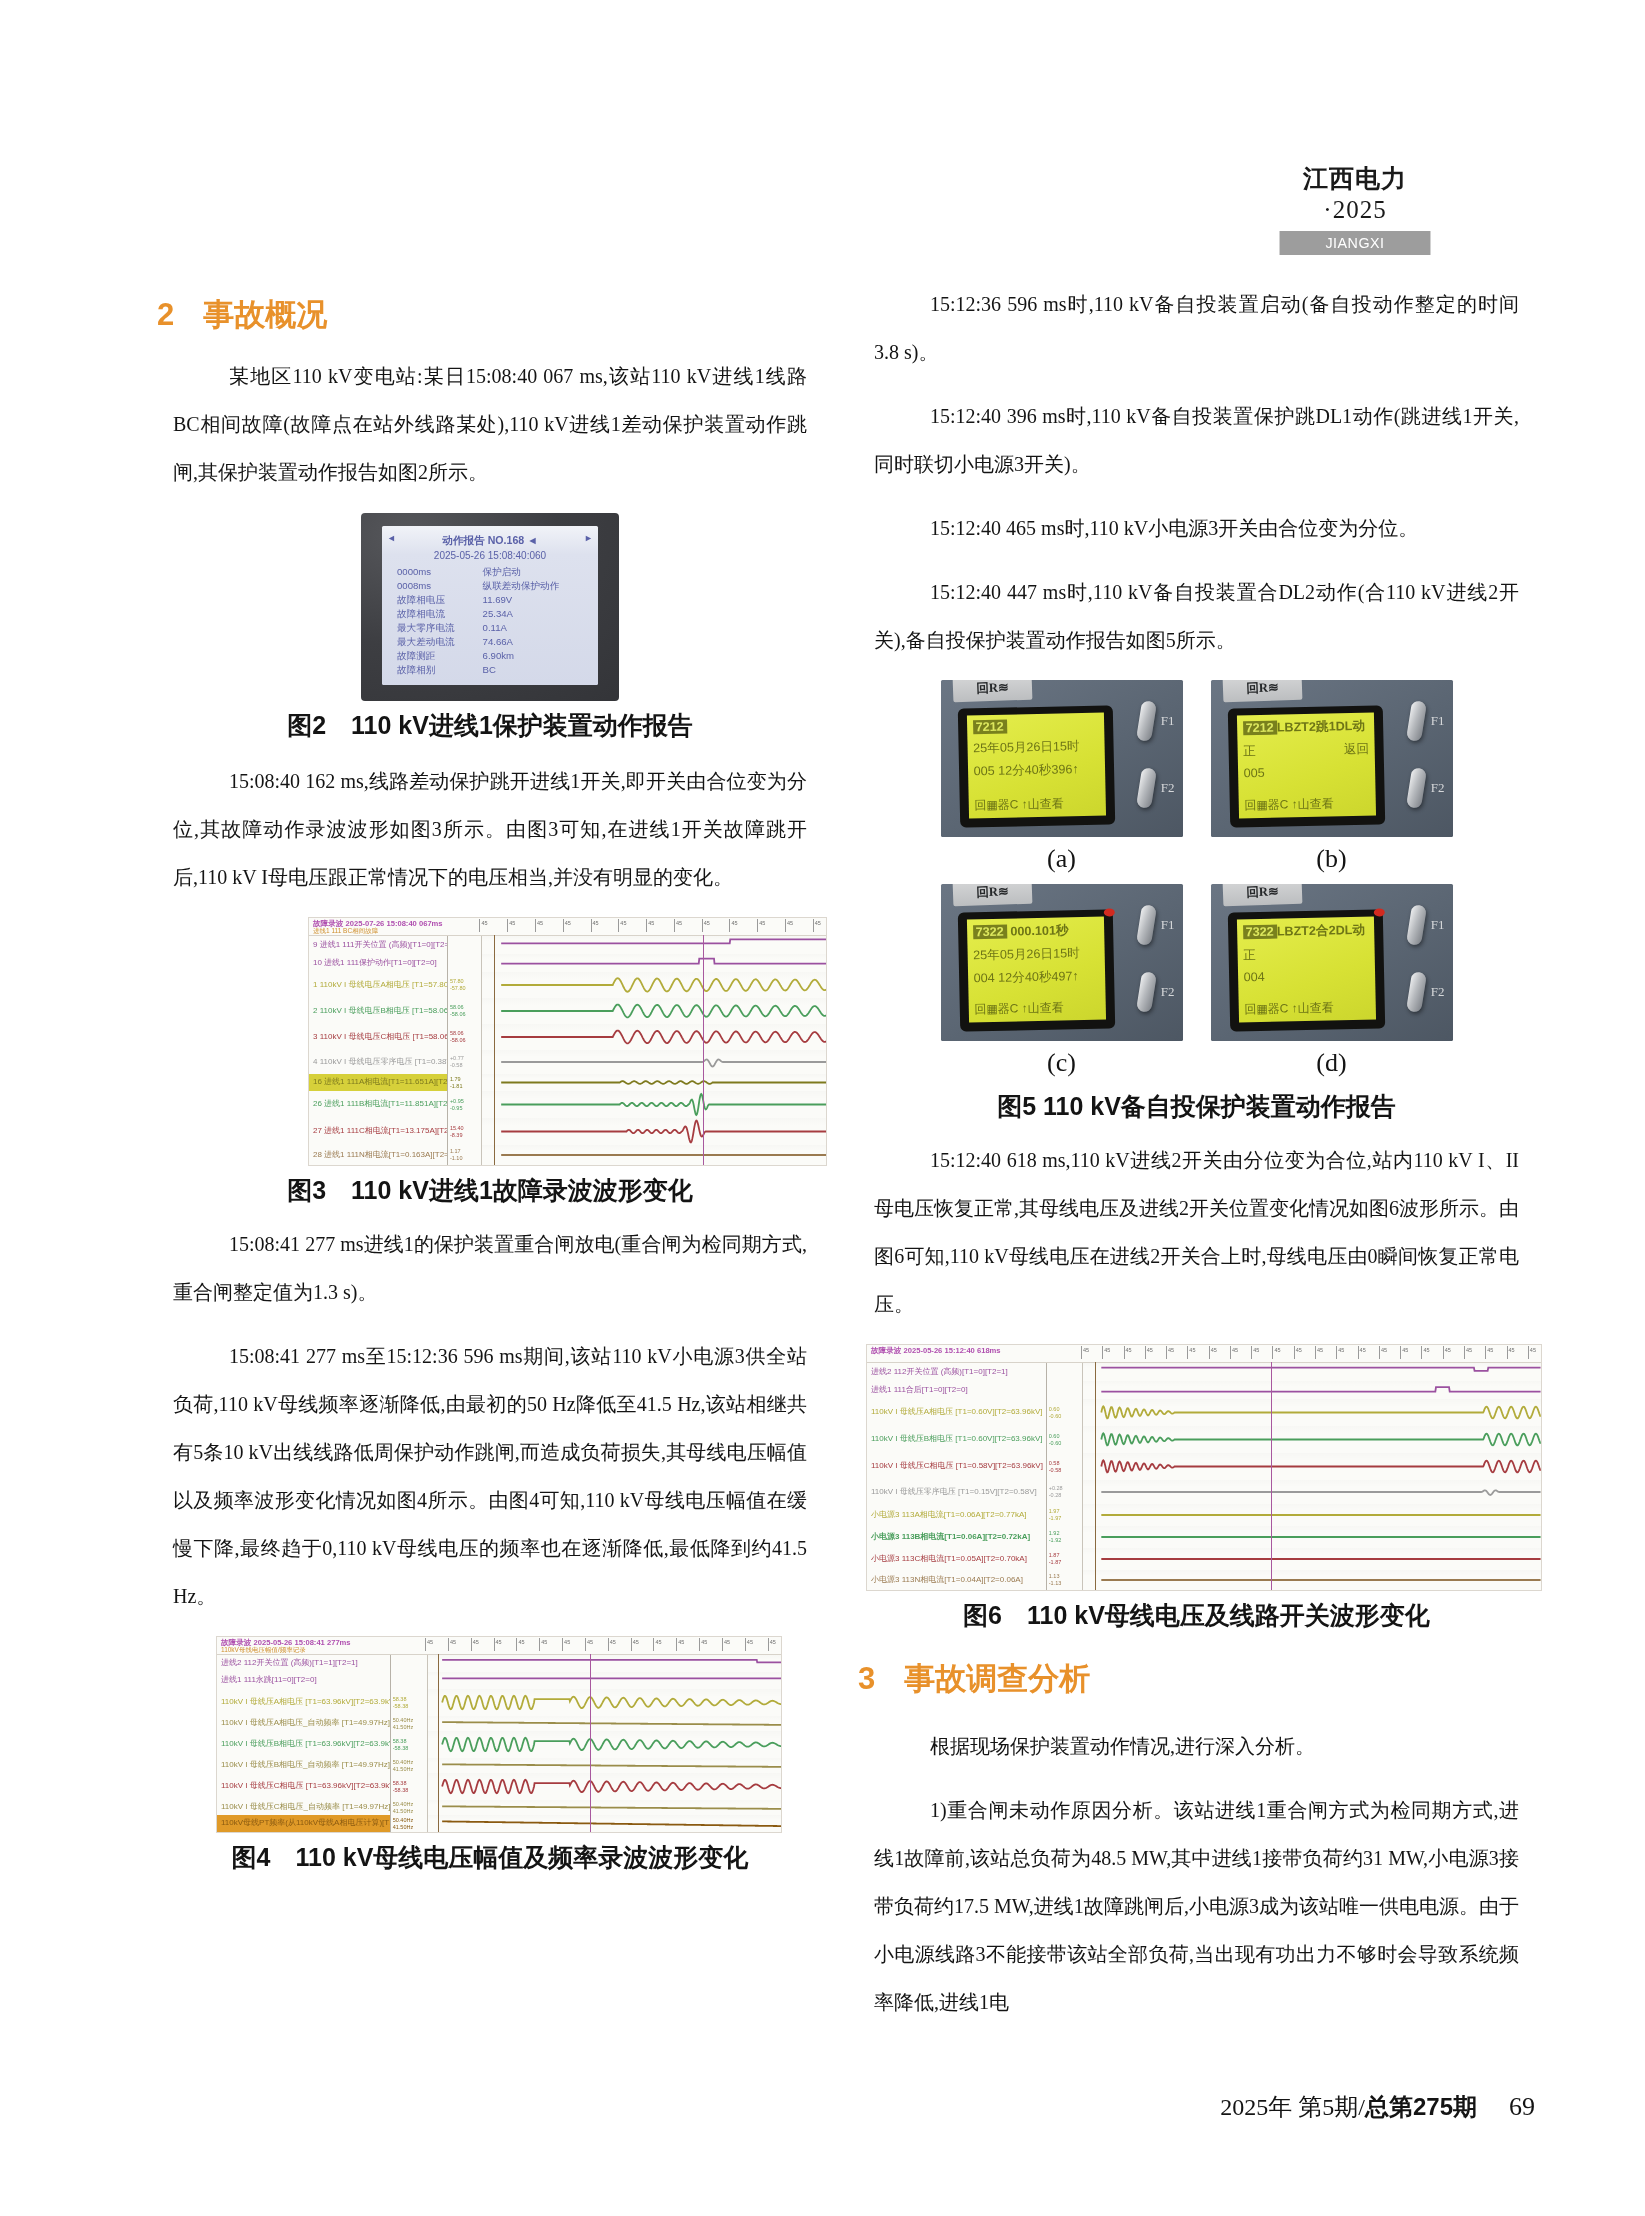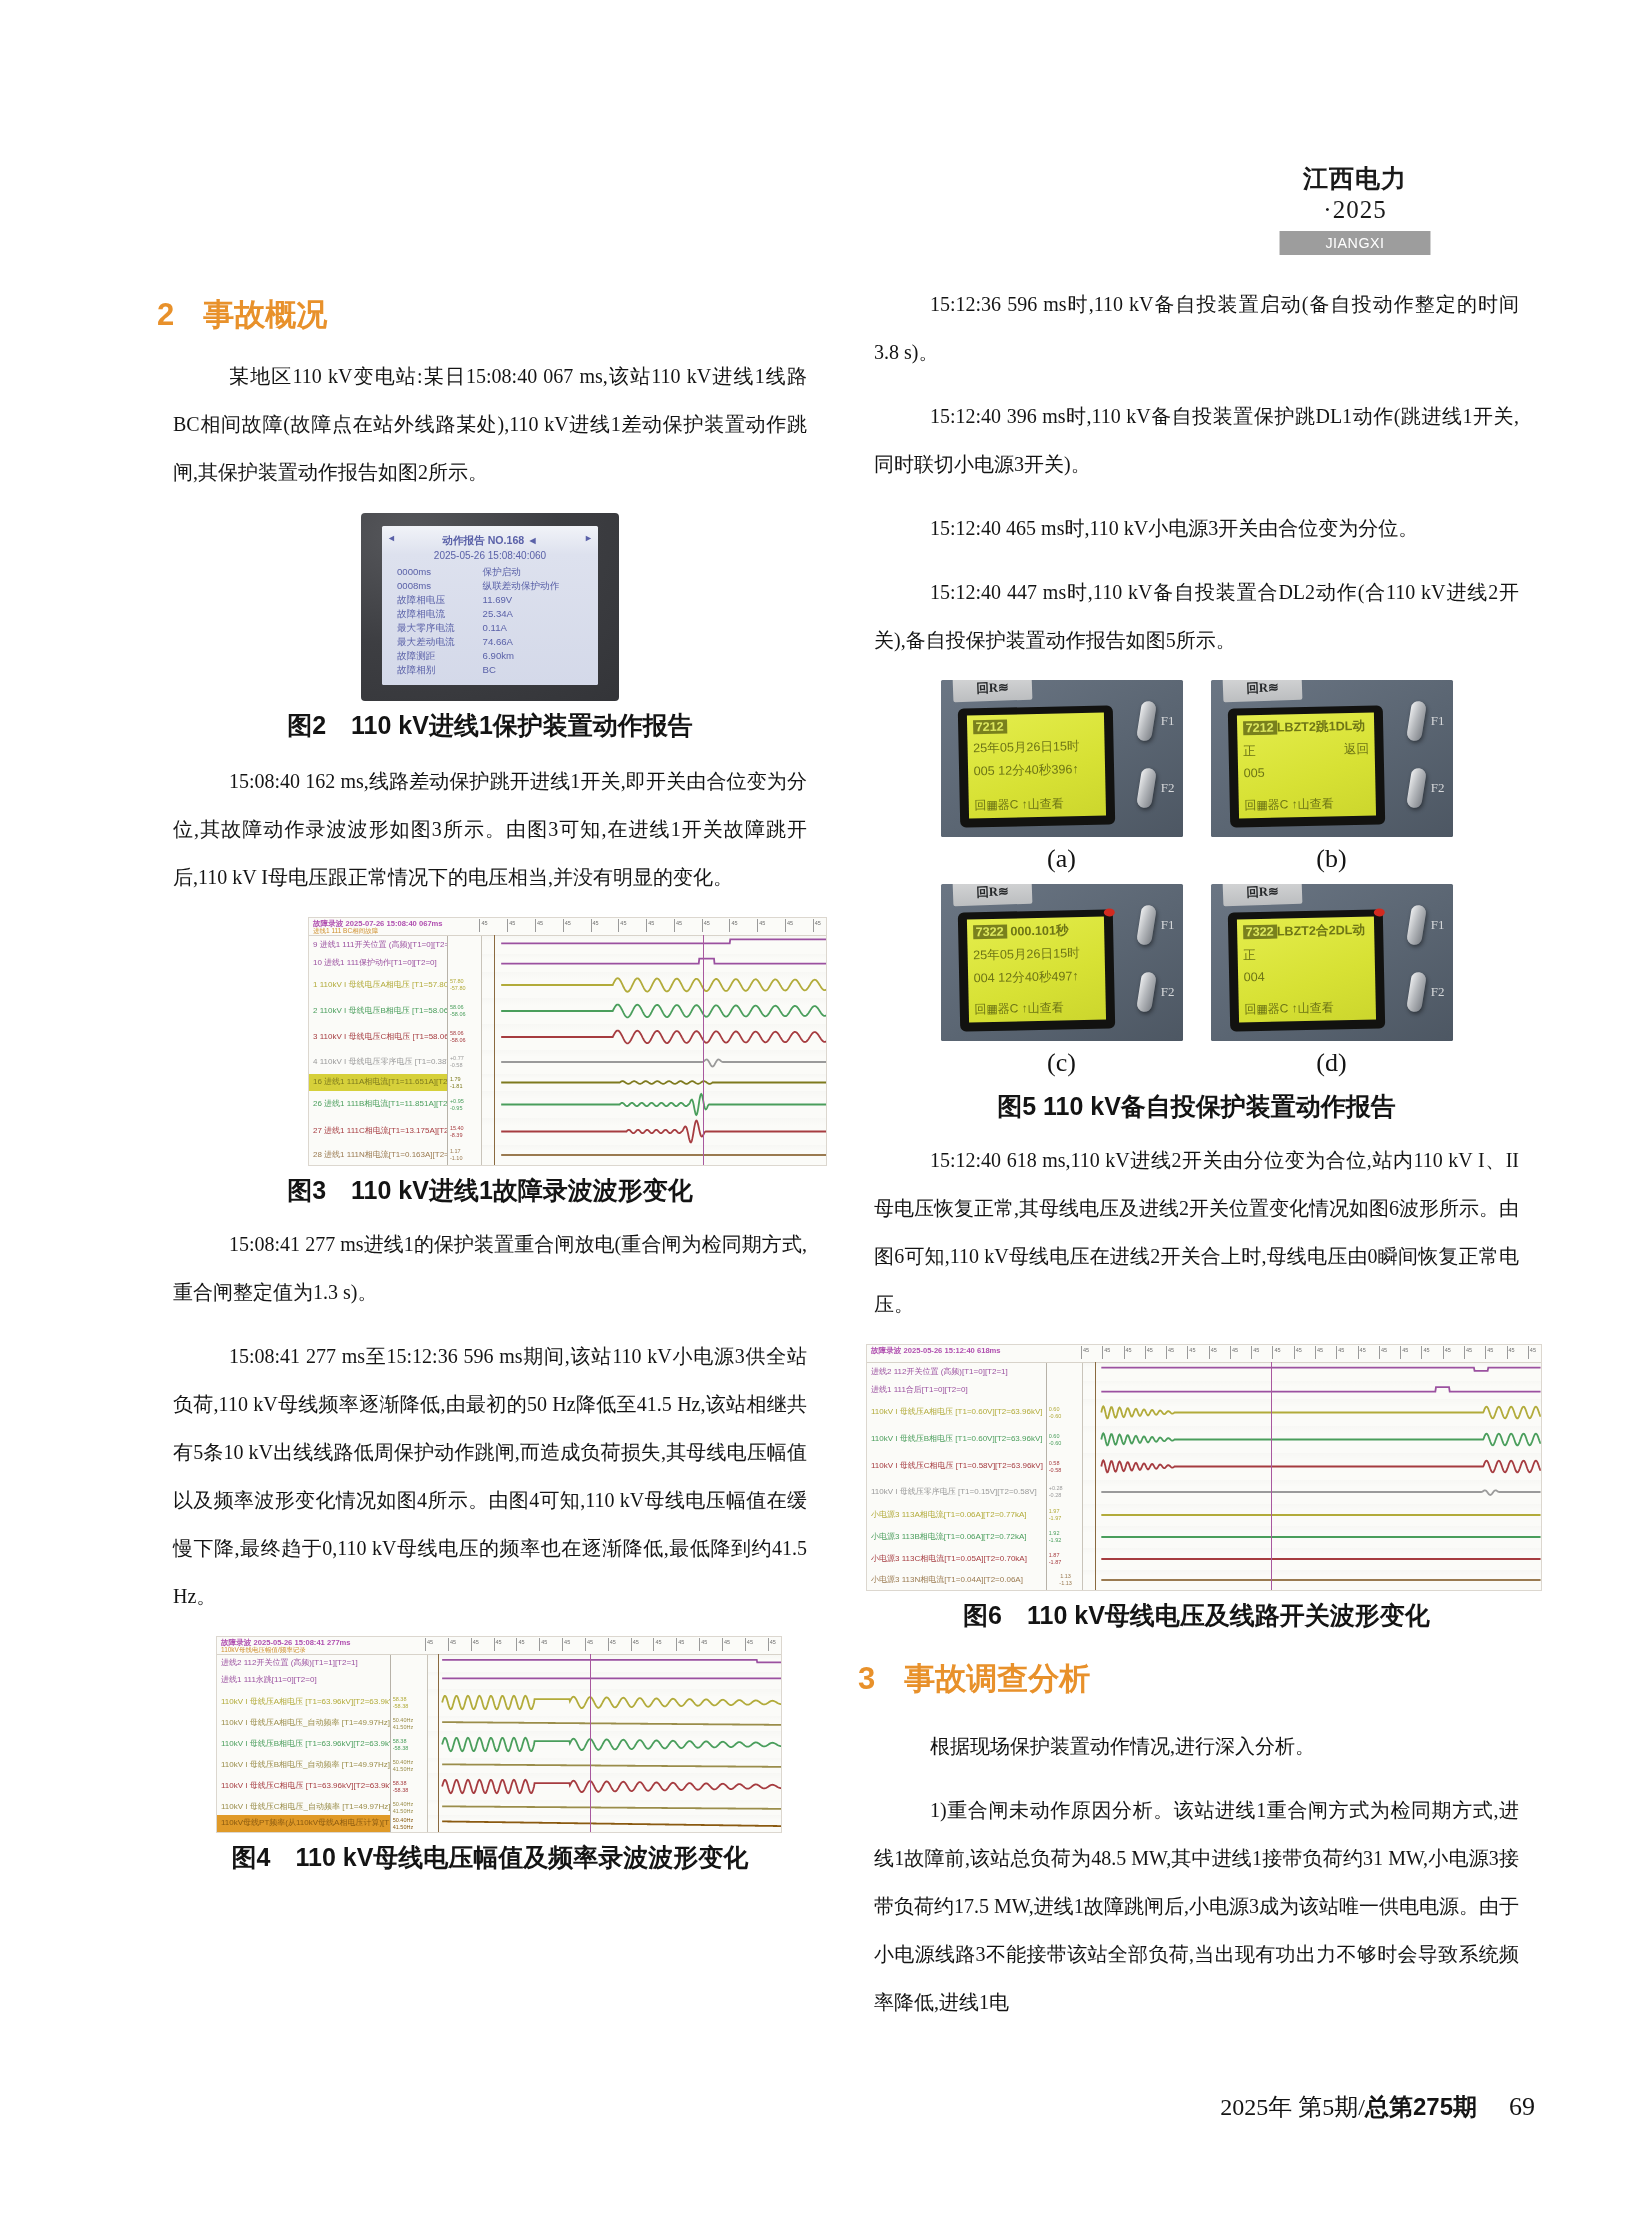--- a/index.html
+++ b/index.html
@@ -662,21 +662,21 @@
               <span>1.97</span>
               <span>-1.97</span>
             </div>
             <div class="wf-trace">
               <svg viewBox="0 0 1000 100" preserveAspectRatio="none">
                 <path d="M40.0 50.0L41.4 50.0L42.9 50.0L44.3 50.0L45.7 50.0L47.1 50.0L48.6 50.0L50.0 50.0L51.4 50.0L52.9 50.0L54.3 50.0L55.7 50.0L57.1 50.0L58.6 50.0L60.0 50.0L61.4 50.0L62.9 50.0L64.3 50.0L65.7 50.0L67.1 50.0L68.6 50.0L70.0 50.0L71.4 50.0L72.9 50.0L74.3 50.0L75.7 50.0L77.1 50.0L78.6 50.0L80.0 50.0L81.4 50.0L82.9 50.0L84.3 50.0L85.7 50.0L87.1 50.0L88.6 50.0L90.0 50.0L91.4 50.0L92.9 50.0L94.3 50.0L95.7 50.0L97.1 50.0L98.6 50.0L100.0 50.0L101.4 50.0L102.9 50.0L104.3 50.0L105.7 50.0L107.1 50.0L108.6 50.0L110.0 50.0L111.4 50.0L112.9 50.0L114.3 50.0L115.7 50.0L117.1 50.0L118.6 50.0L120.0 50.0L121.4 50.0L122.9 50.0L124.3 50.0L125.7 50.0L127.1 50.0L128.6 50.0L130.0 50.0L131.4 50.0L132.9 50.0L134.3 50.0L135.7 50.0L137.1 50.0L138.6 50.0L140.0 50.0L141.4 50.0L142.9 50.0L144.3 50.0L145.7 50.0L147.1 50.0L148.6 50.0L150.0 50.0L151.4 50.0L152.9 50.0L154.3 50.0L155.7 50.0L157.1 50.0L158.6 50.0L160.0 50.0L161.4 50.0L162.9 50.0L164.3 50.0L165.7 50.0L167.1 50.0L168.6 50.0L170.0 50.0L171.4 50.0L172.9 50.0L174.3 50.0L175.7 50.0L177.1 50.0L178.6 50.0L180.0 50.0L181.4 50.0L182.9 50.0L184.3 50.0L185.7 50.0L187.1 50.0L188.6 50.0L190.0 50.0L191.4 50.0L192.9 50.0L194.3 50.0L195.7 50.0L197.1 50.0L198.6 50.0L200.0 50.0L201.4 50.0L202.9 50.0L204.3 50.0L205.7 50.0L207.1 50.0L208.6 50.0L210.0 50.0L211.4 50.0L212.9 50.0L214.3 50.0L215.7 50.0L217.1 50.0L218.6 50.0L220.0 50.0L221.4 50.0L222.9 50.0L224.3 50.0L225.7 50.0L227.1 50.0L228.6 50.0L230.0 50.0L231.4 50.0L232.9 50.0L234.3 50.0L235.7 50.0L237.1 50.0L238.6 50.0L240.0 50.0L241.4 50.0L242.9 50.0L244.3 50.0L245.7 50.0L247.1 50.0L248.6 50.0L250.0 50.0L251.4 50.0L252.9 50.0L254.3 50.0L255.7 50.0L257.1 50.0L258.6 50.0L260.0 50.0L261.4 50.0L262.9 50.0L264.3 50.0L265.7 50.0L267.1 50.0L268.6 50.0L270.0 50.0L271.4 50.0L272.9 50.0L274.3 50.0L275.7 50.0L277.1 50.0L278.6 50.0L280.0 50.0L281.4 50.0L282.9 50.0L284.3 50.0L285.7 50.0L287.1 50.0L288.6 50.0L290.0 50.0L291.4 50.0L292.9 50.0L294.3 50.0L295.7 50.0L297.1 50.0L298.6 50.0L300.0 50.0L301.4 50.0L302.9 50.0L304.3 50.0L305.7 50.0L307.1 50.0L308.6 50.0L310.0 50.0L311.4 50.0L312.9 50.0L314.3 50.0L315.7 50.0L317.1 50.0L318.6 50.0L320.0 50.0L321.4 50.0L322.9 50.0L324.3 50.0L325.7 50.0L327.1 50.0L328.6 50.0L330.0 50.0L331.4 50.0L332.9 50.0L334.3 50.0L335.7 50.0L337.1 50.0L338.6 50.0L340.0 50.0L341.4 50.0L342.9 50.0L344.3 50.0L345.7 50.0L347.1 50.0L348.6 50.0L350.0 50.0L351.4 50.0L352.9 50.0L354.3 50.0L355.7 50.0L357.1 50.0L358.6 50.0L360.0 50.0L361.4 50.0L362.9 50.0L364.3 50.0L365.7 50.0L367.1 50.0L368.6 50.0L370.0 50.0L371.4 50.0L372.9 50.0L374.3 50.0L375.7 50.0L377.1 50.0L378.6 50.0L380.0 50.0L381.4 50.0L382.9 50.0L384.3 50.0L385.7 50.0L387.1 50.0L388.6 50.0L390.0 50.0L391.4 50.0L392.9 50.0L394.3 50.0L395.7 50.0L397.1 50.0L398.6 50.0L400.0 50.0L401.4 50.0L402.9 50.0L404.3 50.0L405.7 50.0L407.1 50.0L408.6 50.0L410.0 50.0L411.4 50.0L412.9 50.0L414.3 50.0L415.7 50.0L417.1 50.0L418.6 50.0L420.0 50.0L421.4 50.0L422.9 50.0L424.3 50.0L425.7 50.0L427.1 50.0L428.6 50.0L430.0 50.0L431.4 50.0L432.9 50.0L434.3 50.0L435.7 50.0L437.1 50.0L438.6 50.0L440.0 50.0L441.4 50.0L442.9 50.0L444.3 50.0L445.7 50.0L447.1 50.0L448.6 50.0L450.0 50.0L451.4 50.0L452.9 50.0L454.3 50.0L455.7 50.0L457.1 50.0L458.6 50.0L460.0 50.0L461.4 50.0L462.9 50.0L464.3 50.0L465.7 50.0L467.1 50.0L468.6 50.0L470.0 50.0L471.4 50.0L472.9 50.0L474.3 50.0L475.7 50.0L477.1 50.0L478.6 50.0L480.0 50.0L481.4 50.0L482.9 50.0L484.3 50.0L485.7 50.0L487.1 50.0L488.6 50.0L490.0 50.0L491.4 50.0L492.9 50.0L494.3 50.0L495.7 50.0L497.1 50.0L498.6 50.0L500.0 50.0L501.4 50.0L502.9 50.0L504.3 50.0L505.7 50.0L507.1 50.0L508.6 50.0L510.0 50.0L511.4 50.0L512.9 50.0L514.3 50.0L515.7 50.0L517.1 50.0L518.6 50.0L520.0 50.0L521.4 50.0L522.9 50.0L524.3 50.0L525.7 50.0L527.1 50.0L528.6 50.0L530.0 50.0L531.4 50.0L532.9 50.0L534.3 50.0L535.7 50.0L537.1 50.0L538.6 50.0L540.0 50.0L541.4 50.0L542.9 50.0L544.3 50.0L545.7 50.0L547.1 50.0L548.6 50.0L550.0 50.0L551.4 50.0L552.9 50.0L554.3 50.0L555.7 50.0L557.1 50.0L558.6 50.0L560.0 50.0L561.4 50.0L562.9 50.0L564.3 50.0L565.7 50.0L567.1 50.0L568.6 50.0L570.0 50.0L571.4 50.0L572.9 50.0L574.3 50.0L575.7 50.0L577.1 50.0L578.6 50.0L580.0 50.0L581.4 50.0L582.9 50.0L584.3 50.0L585.7 50.0L587.1 50.0L588.6 50.0L590.0 50.0L591.4 50.0L592.9 50.0L594.3 50.0L595.7 50.0L597.1 50.0L598.6 50.0L600.0 50.0L601.4 50.0L602.9 50.0L604.3 50.0L605.7 50.0L607.1 50.0L608.6 50.0L610.0 50.0L611.4 50.0L612.9 50.0L614.3 50.0L615.7 50.0L617.1 50.0L618.6 50.0L620.0 50.0L621.4 50.0L622.9 50.0L624.3 50.0L625.7 50.0L627.1 50.0L628.6 50.0L630.0 50.0L631.4 50.0L632.9 50.0L634.3 50.0L635.7 50.0L637.1 50.0L638.6 50.0L640.0 50.0L641.4 50.0L642.9 50.0L644.3 50.0L645.7 50.0L647.1 50.0L648.6 50.0L650.0 50.0L651.4 50.0L652.9 50.0L654.3 50.0L655.7 50.0L657.1 50.0L658.6 50.0L660.0 50.0L661.4 50.0L662.9 50.0L664.3 50.0L665.7 50.0L667.1 50.0L668.6 50.0L670.0 50.0L671.4 50.0L672.9 50.0L674.3 50.0L675.7 50.0L677.1 50.0L678.6 50.0L680.0 50.0L681.4 50.0L682.9 50.0L684.3 50.0L685.7 50.0L687.1 50.0L688.6 50.0L690.0 50.0L691.4 50.0L692.9 50.0L694.3 50.0L695.7 50.0L697.1 50.0L698.6 50.0L700.0 50.0L701.4 50.0L702.9 50.0L704.3 50.0L705.7 50.0L707.1 50.0L708.6 50.0L710.0 50.0L711.4 50.0L712.9 50.0L714.3 50.0L715.7 50.0L717.1 50.0L718.6 50.0L720.0 50.0L721.4 50.0L722.9 50.0L724.3 50.0L725.7 50.0L727.1 50.0L728.6 50.0L730.0 50.0L731.4 50.0L732.9 50.0L734.3 50.0L735.7 50.0L737.1 50.0L738.6 50.0L740.0 50.0L741.4 50.0L742.9 50.0L744.3 50.0L745.7 50.0L747.1 50.0L748.6 50.0L750.0 50.0L751.4 50.0L752.9 50.0L754.3 50.0L755.7 50.0L757.1 50.0L758.6 50.0L760.0 50.0L761.4 50.0L762.9 50.0L764.3 50.0L765.7 50.0L767.1 50.0L768.6 50.0L770.0 50.0L771.4 50.0L772.9 50.0L774.3 50.0L775.7 50.0L777.1 50.0L778.6 50.0L780.0 50.0L781.4 50.0L782.9 50.0L784.3 50.0L785.7 50.0L787.1 50.0L788.6 50.0L790.0 50.0L791.4 50.0L792.9 50.0L794.3 50.0L795.7 50.0L797.1 50.0L798.6 50.0L800.0 50.0L801.4 50.0L802.9 50.0L804.3 50.0L805.7 50.0L807.1 50.0L808.6 50.0L810.0 50.0L811.4 50.0L812.9 50.0L814.3 50.0L815.7 50.0L817.1 50.0L818.6 50.0L820.0 50.0L821.4 50.0L822.9 50.0L824.3 50.0L825.7 50.0L827.1 50.0L828.6 50.0L830.0 50.0L831.4 50.0L832.9 50.0L834.3 50.0L835.7 50.0L837.1 50.0L838.6 50.0L840.0 50.0L841.4 50.0L842.9 50.0L844.3 50.0L845.7 50.0L847.1 50.0L848.6 50.0L850.0 50.0L851.4 50.0L852.9 50.0L854.3 50.0L855.7 50.0L857.1 50.0L858.6 50.0L860.0 50.0L861.4 50.0L862.9 50.0L864.3 50.0L865.7 50.0L867.1 50.0L868.6 50.0L870.0 50.0L871.4 50.0L872.9 50.0L874.3 50.0L875.7 50.0L877.1 50.0L878.6 50.0L880.0 50.0L881.4 50.0L882.9 50.0L884.3 50.0L885.7 50.0L887.1 50.0L888.6 50.0L890.0 50.0L891.4 50.0L892.9 50.0L894.3 50.0L895.7 50.0L897.1 50.0L898.6 50.0L900.0 50.0L901.4 50.0L902.9 50.0L904.3 50.0L905.7 50.0L907.1 50.0L908.6 50.0L910.0 50.0L911.4 50.0L912.9 50.0L914.3 50.0L915.7 50.0L917.1 50.0L918.6 50.0L920.0 50.0L921.4 50.0L922.9 50.0L924.3 50.0L925.7 50.0L927.1 50.0L928.6 50.0L930.0 50.0L931.4 50.0L932.9 50.0L934.3 50.0L935.7 50.0L937.1 50.0L938.6 50.0L940.0 50.0L941.4 50.0L942.9 50.0L944.3 50.0L945.7 50.0L947.1 50.0L948.6 50.0L950.0 50.0L951.4 50.0L952.9 50.0L954.3 50.0L955.7 50.0L957.1 50.0L958.6 50.0L960.0 50.0L961.4 50.0L962.9 50.0L964.3 50.0L965.7 50.0L967.1 50.0L968.6 50.0L970.0 50.0L971.4 50.0L972.9 50.0L974.3 50.0L975.7 50.0L977.1 50.0L978.6 50.0L980.0 50.0L981.4 50.0L982.9 50.0L984.3 50.0L985.7 50.0L987.1 50.0L988.6 50.0L990.0 50.0L991.4 50.0L992.9 50.0L994.3 50.0L995.7 50.0L997.1 50.0L998.6 50.0L1000.0 50.0" fill="none" stroke="#b2ab3a" stroke-width="1.8" vector-effect="non-scaling-stroke"></path>
               </svg>
             </div>
           </div>
           <div class="wf-row" style="height: 22px;">
-            <div class="wf-label" style="color: rgb(74, 158, 92);">小电源3 113B相电流[T1=0.06A][T2=0.72kA]</div>
+            <div class="wf-label" style="color: rgb(74, 158, 92); font-weight: bold;">小电源3 113B相电流[T1=0.06A][T2=0.72kA]</div>
             <div class="wf-vals" style="color: rgb(74, 158, 92);">
               <span>1.92</span>
               <span>-1.92</span>
             </div>
             <div class="wf-trace">
               <svg viewBox="0 0 1000 100" preserveAspectRatio="none">
                 <path d="M40.0 50.0L41.4 50.0L42.9 50.0L44.3 50.0L45.7 50.0L47.1 50.0L48.6 50.0L50.0 50.0L51.4 50.0L52.9 50.0L54.3 50.0L55.7 50.0L57.1 50.0L58.6 50.0L60.0 50.0L61.4 50.0L62.9 50.0L64.3 50.0L65.7 50.0L67.1 50.0L68.6 50.0L70.0 50.0L71.4 50.0L72.9 50.0L74.3 50.0L75.7 50.0L77.1 50.0L78.6 50.0L80.0 50.0L81.4 50.0L82.9 50.0L84.3 50.0L85.7 50.0L87.1 50.0L88.6 50.0L90.0 50.0L91.4 50.0L92.9 50.0L94.3 50.0L95.7 50.0L97.1 50.0L98.6 50.0L100.0 50.0L101.4 50.0L102.9 50.0L104.3 50.0L105.7 50.0L107.1 50.0L108.6 50.0L110.0 50.0L111.4 50.0L112.9 50.0L114.3 50.0L115.7 50.0L117.1 50.0L118.6 50.0L120.0 50.0L121.4 50.0L122.9 50.0L124.3 50.0L125.7 50.0L127.1 50.0L128.6 50.0L130.0 50.0L131.4 50.0L132.9 50.0L134.3 50.0L135.7 50.0L137.1 50.0L138.6 50.0L140.0 50.0L141.4 50.0L142.9 50.0L144.3 50.0L145.7 50.0L147.1 50.0L148.6 50.0L150.0 50.0L151.4 50.0L152.9 50.0L154.3 50.0L155.7 50.0L157.1 50.0L158.6 50.0L160.0 50.0L161.4 50.0L162.9 50.0L164.3 50.0L165.7 50.0L167.1 50.0L168.6 50.0L170.0 50.0L171.4 50.0L172.9 50.0L174.3 50.0L175.7 50.0L177.1 50.0L178.6 50.0L180.0 50.0L181.4 50.0L182.9 50.0L184.3 50.0L185.7 50.0L187.1 50.0L188.6 50.0L190.0 50.0L191.4 50.0L192.9 50.0L194.3 50.0L195.7 50.0L197.1 50.0L198.6 50.0L200.0 50.0L201.4 50.0L202.9 50.0L204.3 50.0L205.7 50.0L207.1 50.0L208.6 50.0L210.0 50.0L211.4 50.0L212.9 50.0L214.3 50.0L215.7 50.0L217.1 50.0L218.6 50.0L220.0 50.0L221.4 50.0L222.9 50.0L224.3 50.0L225.7 50.0L227.1 50.0L228.6 50.0L230.0 50.0L231.4 50.0L232.9 50.0L234.3 50.0L235.7 50.0L237.1 50.0L238.6 50.0L240.0 50.0L241.4 50.0L242.9 50.0L244.3 50.0L245.7 50.0L247.1 50.0L248.6 50.0L250.0 50.0L251.4 50.0L252.9 50.0L254.3 50.0L255.7 50.0L257.1 50.0L258.6 50.0L260.0 50.0L261.4 50.0L262.9 50.0L264.3 50.0L265.7 50.0L267.1 50.0L268.6 50.0L270.0 50.0L271.4 50.0L272.9 50.0L274.3 50.0L275.7 50.0L277.1 50.0L278.6 50.0L280.0 50.0L281.4 50.0L282.9 50.0L284.3 50.0L285.7 50.0L287.1 50.0L288.6 50.0L290.0 50.0L291.4 50.0L292.9 50.0L294.3 50.0L295.7 50.0L297.1 50.0L298.6 50.0L300.0 50.0L301.4 50.0L302.9 50.0L304.3 50.0L305.7 50.0L307.1 50.0L308.6 50.0L310.0 50.0L311.4 50.0L312.9 50.0L314.3 50.0L315.7 50.0L317.1 50.0L318.6 50.0L320.0 50.0L321.4 50.0L322.9 50.0L324.3 50.0L325.7 50.0L327.1 50.0L328.6 50.0L330.0 50.0L331.4 50.0L332.9 50.0L334.3 50.0L335.7 50.0L337.1 50.0L338.6 50.0L340.0 50.0L341.4 50.0L342.9 50.0L344.3 50.0L345.7 50.0L347.1 50.0L348.6 50.0L350.0 50.0L351.4 50.0L352.9 50.0L354.3 50.0L355.7 50.0L357.1 50.0L358.6 50.0L360.0 50.0L361.4 50.0L362.9 50.0L364.3 50.0L365.7 50.0L367.1 50.0L368.6 50.0L370.0 50.0L371.4 50.0L372.9 50.0L374.3 50.0L375.7 50.0L377.1 50.0L378.6 50.0L380.0 50.0L381.4 50.0L382.9 50.0L384.3 50.0L385.7 50.0L387.1 50.0L388.6 50.0L390.0 50.0L391.4 50.0L392.9 50.0L394.3 50.0L395.7 50.0L397.1 50.0L398.6 50.0L400.0 50.0L401.4 50.0L402.9 50.0L404.3 50.0L405.7 50.0L407.1 50.0L408.6 50.0L410.0 50.0L411.4 50.0L412.9 50.0L414.3 50.0L415.7 50.0L417.1 50.0L418.6 50.0L420.0 50.0L421.4 50.0L422.9 50.0L424.3 50.0L425.7 50.0L427.1 50.0L428.6 50.0L430.0 50.0L431.4 50.0L432.9 50.0L434.3 50.0L435.7 50.0L437.1 50.0L438.6 50.0L440.0 50.0L441.4 50.0L442.9 50.0L444.3 50.0L445.7 50.0L447.1 50.0L448.6 50.0L450.0 50.0L451.4 50.0L452.9 50.0L454.3 50.0L455.7 50.0L457.1 50.0L458.6 50.0L460.0 50.0L461.4 50.0L462.9 50.0L464.3 50.0L465.7 50.0L467.1 50.0L468.6 50.0L470.0 50.0L471.4 50.0L472.9 50.0L474.3 50.0L475.7 50.0L477.1 50.0L478.6 50.0L480.0 50.0L481.4 50.0L482.9 50.0L484.3 50.0L485.7 50.0L487.1 50.0L488.6 50.0L490.0 50.0L491.4 50.0L492.9 50.0L494.3 50.0L495.7 50.0L497.1 50.0L498.6 50.0L500.0 50.0L501.4 50.0L502.9 50.0L504.3 50.0L505.7 50.0L507.1 50.0L508.6 50.0L510.0 50.0L511.4 50.0L512.9 50.0L514.3 50.0L515.7 50.0L517.1 50.0L518.6 50.0L520.0 50.0L521.4 50.0L522.9 50.0L524.3 50.0L525.7 50.0L527.1 50.0L528.6 50.0L530.0 50.0L531.4 50.0L532.9 50.0L534.3 50.0L535.7 50.0L537.1 50.0L538.6 50.0L540.0 50.0L541.4 50.0L542.9 50.0L544.3 50.0L545.7 50.0L547.1 50.0L548.6 50.0L550.0 50.0L551.4 50.0L552.9 50.0L554.3 50.0L555.7 50.0L557.1 50.0L558.6 50.0L560.0 50.0L561.4 50.0L562.9 50.0L564.3 50.0L565.7 50.0L567.1 50.0L568.6 50.0L570.0 50.0L571.4 50.0L572.9 50.0L574.3 50.0L575.7 50.0L577.1 50.0L578.6 50.0L580.0 50.0L581.4 50.0L582.9 50.0L584.3 50.0L585.7 50.0L587.1 50.0L588.6 50.0L590.0 50.0L591.4 50.0L592.9 50.0L594.3 50.0L595.7 50.0L597.1 50.0L598.6 50.0L600.0 50.0L601.4 50.0L602.9 50.0L604.3 50.0L605.7 50.0L607.1 50.0L608.6 50.0L610.0 50.0L611.4 50.0L612.9 50.0L614.3 50.0L615.7 50.0L617.1 50.0L618.6 50.0L620.0 50.0L621.4 50.0L622.9 50.0L624.3 50.0L625.7 50.0L627.1 50.0L628.6 50.0L630.0 50.0L631.4 50.0L632.9 50.0L634.3 50.0L635.7 50.0L637.1 50.0L638.6 50.0L640.0 50.0L641.4 50.0L642.9 50.0L644.3 50.0L645.7 50.0L647.1 50.0L648.6 50.0L650.0 50.0L651.4 50.0L652.9 50.0L654.3 50.0L655.7 50.0L657.1 50.0L658.6 50.0L660.0 50.0L661.4 50.0L662.9 50.0L664.3 50.0L665.7 50.0L667.1 50.0L668.6 50.0L670.0 50.0L671.4 50.0L672.9 50.0L674.3 50.0L675.7 50.0L677.1 50.0L678.6 50.0L680.0 50.0L681.4 50.0L682.9 50.0L684.3 50.0L685.7 50.0L687.1 50.0L688.6 50.0L690.0 50.0L691.4 50.0L692.9 50.0L694.3 50.0L695.7 50.0L697.1 50.0L698.6 50.0L700.0 50.0L701.4 50.0L702.9 50.0L704.3 50.0L705.7 50.0L707.1 50.0L708.6 50.0L710.0 50.0L711.4 50.0L712.9 50.0L714.3 50.0L715.7 50.0L717.1 50.0L718.6 50.0L720.0 50.0L721.4 50.0L722.9 50.0L724.3 50.0L725.7 50.0L727.1 50.0L728.6 50.0L730.0 50.0L731.4 50.0L732.9 50.0L734.3 50.0L735.7 50.0L737.1 50.0L738.6 50.0L740.0 50.0L741.4 50.0L742.9 50.0L744.3 50.0L745.7 50.0L747.1 50.0L748.6 50.0L750.0 50.0L751.4 50.0L752.9 50.0L754.3 50.0L755.7 50.0L757.1 50.0L758.6 50.0L760.0 50.0L761.4 50.0L762.9 50.0L764.3 50.0L765.7 50.0L767.1 50.0L768.6 50.0L770.0 50.0L771.4 50.0L772.9 50.0L774.3 50.0L775.7 50.0L777.1 50.0L778.6 50.0L780.0 50.0L781.4 50.0L782.9 50.0L784.3 50.0L785.7 50.0L787.1 50.0L788.6 50.0L790.0 50.0L791.4 50.0L792.9 50.0L794.3 50.0L795.7 50.0L797.1 50.0L798.6 50.0L800.0 50.0L801.4 50.0L802.9 50.0L804.3 50.0L805.7 50.0L807.1 50.0L808.6 50.0L810.0 50.0L811.4 50.0L812.9 50.0L814.3 50.0L815.7 50.0L817.1 50.0L818.6 50.0L820.0 50.0L821.4 50.0L822.9 50.0L824.3 50.0L825.7 50.0L827.1 50.0L828.6 50.0L830.0 50.0L831.4 50.0L832.9 50.0L834.3 50.0L835.7 50.0L837.1 50.0L838.6 50.0L840.0 50.0L841.4 50.0L842.9 50.0L844.3 50.0L845.7 50.0L847.1 50.0L848.6 50.0L850.0 50.0L851.4 50.0L852.9 50.0L854.3 50.0L855.7 50.0L857.1 50.0L858.6 50.0L860.0 50.0L861.4 50.0L862.9 50.0L864.3 50.0L865.7 50.0L867.1 50.0L868.6 50.0L870.0 50.0L871.4 50.0L872.9 50.0L874.3 50.0L875.7 50.0L877.1 50.0L878.6 50.0L880.0 50.0L881.4 50.0L882.9 50.0L884.3 50.0L885.7 50.0L887.1 50.0L888.6 50.0L890.0 50.0L891.4 50.0L892.9 50.0L894.3 50.0L895.7 50.0L897.1 50.0L898.6 50.0L900.0 50.0L901.4 50.0L902.9 50.0L904.3 50.0L905.7 50.0L907.1 50.0L908.6 50.0L910.0 50.0L911.4 50.0L912.9 50.0L914.3 50.0L915.7 50.0L917.1 50.0L918.6 50.0L920.0 50.0L921.4 50.0L922.9 50.0L924.3 50.0L925.7 50.0L927.1 50.0L928.6 50.0L930.0 50.0L931.4 50.0L932.9 50.0L934.3 50.0L935.7 50.0L937.1 50.0L938.6 50.0L940.0 50.0L941.4 50.0L942.9 50.0L944.3 50.0L945.7 50.0L947.1 50.0L948.6 50.0L950.0 50.0L951.4 50.0L952.9 50.0L954.3 50.0L955.7 50.0L957.1 50.0L958.6 50.0L960.0 50.0L961.4 50.0L962.9 50.0L964.3 50.0L965.7 50.0L967.1 50.0L968.6 50.0L970.0 50.0L971.4 50.0L972.9 50.0L974.3 50.0L975.7 50.0L977.1 50.0L978.6 50.0L980.0 50.0L981.4 50.0L982.9 50.0L984.3 50.0L985.7 50.0L987.1 50.0L988.6 50.0L990.0 50.0L991.4 50.0L992.9 50.0L994.3 50.0L995.7 50.0L997.1 50.0L998.6 50.0L1000.0 50.0" fill="none" stroke="#4a9e5c" stroke-width="1.8" vector-effect="non-scaling-stroke"></path>
               </svg>
             </div>
           </div>
@@ -685,21 +685,21 @@
             <div class="wf-vals" style="color: rgb(166, 60, 64);">
               <span>1.87</span>
               <span>-1.87</span>
             </div>
             <div class="wf-trace">
               <svg viewBox="0 0 1000 100" preserveAspectRatio="none">
                 <path d="M40.0 50.0L41.4 50.0L42.9 50.0L44.3 50.0L45.7 50.0L47.1 50.0L48.6 50.0L50.0 50.0L51.4 50.0L52.9 50.0L54.3 50.0L55.7 50.0L57.1 50.0L58.6 50.0L60.0 50.0L61.4 50.0L62.9 50.0L64.3 50.0L65.7 50.0L67.1 50.0L68.6 50.0L70.0 50.0L71.4 50.0L72.9 50.0L74.3 50.0L75.7 50.0L77.1 50.0L78.6 50.0L80.0 50.0L81.4 50.0L82.9 50.0L84.3 50.0L85.7 50.0L87.1 50.0L88.6 50.0L90.0 50.0L91.4 50.0L92.9 50.0L94.3 50.0L95.7 50.0L97.1 50.0L98.6 50.0L100.0 50.0L101.4 50.0L102.9 50.0L104.3 50.0L105.7 50.0L107.1 50.0L108.6 50.0L110.0 50.0L111.4 50.0L112.9 50.0L114.3 50.0L115.7 50.0L117.1 50.0L118.6 50.0L120.0 50.0L121.4 50.0L122.9 50.0L124.3 50.0L125.7 50.0L127.1 50.0L128.6 50.0L130.0 50.0L131.4 50.0L132.9 50.0L134.3 50.0L135.7 50.0L137.1 50.0L138.6 50.0L140.0 50.0L141.4 50.0L142.9 50.0L144.3 50.0L145.7 50.0L147.1 50.0L148.6 50.0L150.0 50.0L151.4 50.0L152.9 50.0L154.3 50.0L155.7 50.0L157.1 50.0L158.6 50.0L160.0 50.0L161.4 50.0L162.9 50.0L164.3 50.0L165.7 50.0L167.1 50.0L168.6 50.0L170.0 50.0L171.4 50.0L172.9 50.0L174.3 50.0L175.7 50.0L177.1 50.0L178.6 50.0L180.0 50.0L181.4 50.0L182.9 50.0L184.3 50.0L185.7 50.0L187.1 50.0L188.6 50.0L190.0 50.0L191.4 50.0L192.9 50.0L194.3 50.0L195.7 50.0L197.1 50.0L198.6 50.0L200.0 50.0L201.4 50.0L202.9 50.0L204.3 50.0L205.7 50.0L207.1 50.0L208.6 50.0L210.0 50.0L211.4 50.0L212.9 50.0L214.3 50.0L215.7 50.0L217.1 50.0L218.6 50.0L220.0 50.0L221.4 50.0L222.9 50.0L224.3 50.0L225.7 50.0L227.1 50.0L228.6 50.0L230.0 50.0L231.4 50.0L232.9 50.0L234.3 50.0L235.7 50.0L237.1 50.0L238.6 50.0L240.0 50.0L241.4 50.0L242.9 50.0L244.3 50.0L245.7 50.0L247.1 50.0L248.6 50.0L250.0 50.0L251.4 50.0L252.9 50.0L254.3 50.0L255.7 50.0L257.1 50.0L258.6 50.0L260.0 50.0L261.4 50.0L262.9 50.0L264.3 50.0L265.7 50.0L267.1 50.0L268.6 50.0L270.0 50.0L271.4 50.0L272.9 50.0L274.3 50.0L275.7 50.0L277.1 50.0L278.6 50.0L280.0 50.0L281.4 50.0L282.9 50.0L284.3 50.0L285.7 50.0L287.1 50.0L288.6 50.0L290.0 50.0L291.4 50.0L292.9 50.0L294.3 50.0L295.7 50.0L297.1 50.0L298.6 50.0L300.0 50.0L301.4 50.0L302.9 50.0L304.3 50.0L305.7 50.0L307.1 50.0L308.6 50.0L310.0 50.0L311.4 50.0L312.9 50.0L314.3 50.0L315.7 50.0L317.1 50.0L318.6 50.0L320.0 50.0L321.4 50.0L322.9 50.0L324.3 50.0L325.7 50.0L327.1 50.0L328.6 50.0L330.0 50.0L331.4 50.0L332.9 50.0L334.3 50.0L335.7 50.0L337.1 50.0L338.6 50.0L340.0 50.0L341.4 50.0L342.9 50.0L344.3 50.0L345.7 50.0L347.1 50.0L348.6 50.0L350.0 50.0L351.4 50.0L352.9 50.0L354.3 50.0L355.7 50.0L357.1 50.0L358.6 50.0L360.0 50.0L361.4 50.0L362.9 50.0L364.3 50.0L365.7 50.0L367.1 50.0L368.6 50.0L370.0 50.0L371.4 50.0L372.9 50.0L374.3 50.0L375.7 50.0L377.1 50.0L378.6 50.0L380.0 50.0L381.4 50.0L382.9 50.0L384.3 50.0L385.7 50.0L387.1 50.0L388.6 50.0L390.0 50.0L391.4 50.0L392.9 50.0L394.3 50.0L395.7 50.0L397.1 50.0L398.6 50.0L400.0 50.0L401.4 50.0L402.9 50.0L404.3 50.0L405.7 50.0L407.1 50.0L408.6 50.0L410.0 50.0L411.4 50.0L412.9 50.0L414.3 50.0L415.7 50.0L417.1 50.0L418.6 50.0L420.0 50.0L421.4 50.0L422.9 50.0L424.3 50.0L425.7 50.0L427.1 50.0L428.6 50.0L430.0 50.0L431.4 50.0L432.9 50.0L434.3 50.0L435.7 50.0L437.1 50.0L438.6 50.0L440.0 50.0L441.4 50.0L442.9 50.0L444.3 50.0L445.7 50.0L447.1 50.0L448.6 50.0L450.0 50.0L451.4 50.0L452.9 50.0L454.3 50.0L455.7 50.0L457.1 50.0L458.6 50.0L460.0 50.0L461.4 50.0L462.9 50.0L464.3 50.0L465.7 50.0L467.1 50.0L468.6 50.0L470.0 50.0L471.4 50.0L472.9 50.0L474.3 50.0L475.7 50.0L477.1 50.0L478.6 50.0L480.0 50.0L481.4 50.0L482.9 50.0L484.3 50.0L485.7 50.0L487.1 50.0L488.6 50.0L490.0 50.0L491.4 50.0L492.9 50.0L494.3 50.0L495.7 50.0L497.1 50.0L498.6 50.0L500.0 50.0L501.4 50.0L502.9 50.0L504.3 50.0L505.7 50.0L507.1 50.0L508.6 50.0L510.0 50.0L511.4 50.0L512.9 50.0L514.3 50.0L515.7 50.0L517.1 50.0L518.6 50.0L520.0 50.0L521.4 50.0L522.9 50.0L524.3 50.0L525.7 50.0L527.1 50.0L528.6 50.0L530.0 50.0L531.4 50.0L532.9 50.0L534.3 50.0L535.7 50.0L537.1 50.0L538.6 50.0L540.0 50.0L541.4 50.0L542.9 50.0L544.3 50.0L545.7 50.0L547.1 50.0L548.6 50.0L550.0 50.0L551.4 50.0L552.9 50.0L554.3 50.0L555.7 50.0L557.1 50.0L558.6 50.0L560.0 50.0L561.4 50.0L562.9 50.0L564.3 50.0L565.7 50.0L567.1 50.0L568.6 50.0L570.0 50.0L571.4 50.0L572.9 50.0L574.3 50.0L575.7 50.0L577.1 50.0L578.6 50.0L580.0 50.0L581.4 50.0L582.9 50.0L584.3 50.0L585.7 50.0L587.1 50.0L588.6 50.0L590.0 50.0L591.4 50.0L592.9 50.0L594.3 50.0L595.7 50.0L597.1 50.0L598.6 50.0L600.0 50.0L601.4 50.0L602.9 50.0L604.3 50.0L605.7 50.0L607.1 50.0L608.6 50.0L610.0 50.0L611.4 50.0L612.9 50.0L614.3 50.0L615.7 50.0L617.1 50.0L618.6 50.0L620.0 50.0L621.4 50.0L622.9 50.0L624.3 50.0L625.7 50.0L627.1 50.0L628.6 50.0L630.0 50.0L631.4 50.0L632.9 50.0L634.3 50.0L635.7 50.0L637.1 50.0L638.6 50.0L640.0 50.0L641.4 50.0L642.9 50.0L644.3 50.0L645.7 50.0L647.1 50.0L648.6 50.0L650.0 50.0L651.4 50.0L652.9 50.0L654.3 50.0L655.7 50.0L657.1 50.0L658.6 50.0L660.0 50.0L661.4 50.0L662.9 50.0L664.3 50.0L665.7 50.0L667.1 50.0L668.6 50.0L670.0 50.0L671.4 50.0L672.9 50.0L674.3 50.0L675.7 50.0L677.1 50.0L678.6 50.0L680.0 50.0L681.4 50.0L682.9 50.0L684.3 50.0L685.7 50.0L687.1 50.0L688.6 50.0L690.0 50.0L691.4 50.0L692.9 50.0L694.3 50.0L695.7 50.0L697.1 50.0L698.6 50.0L700.0 50.0L701.4 50.0L702.9 50.0L704.3 50.0L705.7 50.0L707.1 50.0L708.6 50.0L710.0 50.0L711.4 50.0L712.9 50.0L714.3 50.0L715.7 50.0L717.1 50.0L718.6 50.0L720.0 50.0L721.4 50.0L722.9 50.0L724.3 50.0L725.7 50.0L727.1 50.0L728.6 50.0L730.0 50.0L731.4 50.0L732.9 50.0L734.3 50.0L735.7 50.0L737.1 50.0L738.6 50.0L740.0 50.0L741.4 50.0L742.9 50.0L744.3 50.0L745.7 50.0L747.1 50.0L748.6 50.0L750.0 50.0L751.4 50.0L752.9 50.0L754.3 50.0L755.7 50.0L757.1 50.0L758.6 50.0L760.0 50.0L761.4 50.0L762.9 50.0L764.3 50.0L765.7 50.0L767.1 50.0L768.6 50.0L770.0 50.0L771.4 50.0L772.9 50.0L774.3 50.0L775.7 50.0L777.1 50.0L778.6 50.0L780.0 50.0L781.4 50.0L782.9 50.0L784.3 50.0L785.7 50.0L787.1 50.0L788.6 50.0L790.0 50.0L791.4 50.0L792.9 50.0L794.3 50.0L795.7 50.0L797.1 50.0L798.6 50.0L800.0 50.0L801.4 50.0L802.9 50.0L804.3 50.0L805.7 50.0L807.1 50.0L808.6 50.0L810.0 50.0L811.4 50.0L812.9 50.0L814.3 50.0L815.7 50.0L817.1 50.0L818.6 50.0L820.0 50.0L821.4 50.0L822.9 50.0L824.3 50.0L825.7 50.0L827.1 50.0L828.6 50.0L830.0 50.0L831.4 50.0L832.9 50.0L834.3 50.0L835.7 50.0L837.1 50.0L838.6 50.0L840.0 50.0L841.4 50.0L842.9 50.0L844.3 50.0L845.7 50.0L847.1 50.0L848.6 50.0L850.0 50.0L851.4 50.0L852.9 50.0L854.3 50.0L855.7 50.0L857.1 50.0L858.6 50.0L860.0 50.0L861.4 50.0L862.9 50.0L864.3 50.0L865.7 50.0L867.1 50.0L868.6 50.0L870.0 50.0L871.4 50.0L872.9 50.0L874.3 50.0L875.7 50.0L877.1 50.0L878.6 50.0L880.0 50.0L881.4 50.0L882.9 50.0L884.3 50.0L885.7 50.0L887.1 50.0L888.6 50.0L890.0 50.0L891.4 50.0L892.9 50.0L894.3 50.0L895.7 50.0L897.1 50.0L898.6 50.0L900.0 50.0L901.4 50.0L902.9 50.0L904.3 50.0L905.7 50.0L907.1 50.0L908.6 50.0L910.0 50.0L911.4 50.0L912.9 50.0L914.3 50.0L915.7 50.0L917.1 50.0L918.6 50.0L920.0 50.0L921.4 50.0L922.9 50.0L924.3 50.0L925.7 50.0L927.1 50.0L928.6 50.0L930.0 50.0L931.4 50.0L932.9 50.0L934.3 50.0L935.7 50.0L937.1 50.0L938.6 50.0L940.0 50.0L941.4 50.0L942.9 50.0L944.3 50.0L945.7 50.0L947.1 50.0L948.6 50.0L950.0 50.0L951.4 50.0L952.9 50.0L954.3 50.0L955.7 50.0L957.1 50.0L958.6 50.0L960.0 50.0L961.4 50.0L962.9 50.0L964.3 50.0L965.7 50.0L967.1 50.0L968.6 50.0L970.0 50.0L971.4 50.0L972.9 50.0L974.3 50.0L975.7 50.0L977.1 50.0L978.6 50.0L980.0 50.0L981.4 50.0L982.9 50.0L984.3 50.0L985.7 50.0L987.1 50.0L988.6 50.0L990.0 50.0L991.4 50.0L992.9 50.0L994.3 50.0L995.7 50.0L997.1 50.0L998.6 50.0L1000.0 50.0" fill="none" stroke="#a63c40" stroke-width="1.8" vector-effect="non-scaling-stroke"></path>
               </svg>
             </div>
           </div>
-          <div class="wf-row" style="height: 20px; text-align: center;">
+          <div class="wf-row" style="height: 20px;">
             <div class="wf-label" style="color: rgb(154, 122, 80);">小电源3 113N相电流[T1=0.04A][T2=0.06A]</div>
             <div class="wf-vals" style="color: rgb(154, 122, 80);">
               <span>1.13</span>
               <span>-1.13</span>
             </div>
             <div class="wf-trace">
               <svg viewBox="0 0 1000 100" preserveAspectRatio="none">
                 <path d="M40.0 50.0L41.4 50.0L42.9 50.0L44.3 50.0L45.7 50.0L47.1 50.0L48.6 50.0L50.0 50.0L51.4 50.0L52.9 50.0L54.3 50.0L55.7 50.0L57.1 50.0L58.6 50.0L60.0 50.0L61.4 50.0L62.9 50.0L64.3 50.0L65.7 50.0L67.1 50.0L68.6 50.0L70.0 50.0L71.4 50.0L72.9 50.0L74.3 50.0L75.7 50.0L77.1 50.0L78.6 50.0L80.0 50.0L81.4 50.0L82.9 50.0L84.3 50.0L85.7 50.0L87.1 50.0L88.6 50.0L90.0 50.0L91.4 50.0L92.9 50.0L94.3 50.0L95.7 50.0L97.1 50.0L98.6 50.0L100.0 50.0L101.4 50.0L102.9 50.0L104.3 50.0L105.7 50.0L107.1 50.0L108.6 50.0L110.0 50.0L111.4 50.0L112.9 50.0L114.3 50.0L115.7 50.0L117.1 50.0L118.6 50.0L120.0 50.0L121.4 50.0L122.9 50.0L124.3 50.0L125.7 50.0L127.1 50.0L128.6 50.0L130.0 50.0L131.4 50.0L132.9 50.0L134.3 50.0L135.7 50.0L137.1 50.0L138.6 50.0L140.0 50.0L141.4 50.0L142.9 50.0L144.3 50.0L145.7 50.0L147.1 50.0L148.6 50.0L150.0 50.0L151.4 50.0L152.9 50.0L154.3 50.0L155.7 50.0L157.1 50.0L158.6 50.0L160.0 50.0L161.4 50.0L162.9 50.0L164.3 50.0L165.7 50.0L167.1 50.0L168.6 50.0L170.0 50.0L171.4 50.0L172.9 50.0L174.3 50.0L175.7 50.0L177.1 50.0L178.6 50.0L180.0 50.0L181.4 50.0L182.9 50.0L184.3 50.0L185.7 50.0L187.1 50.0L188.6 50.0L190.0 50.0L191.4 50.0L192.9 50.0L194.3 50.0L195.7 50.0L197.1 50.0L198.6 50.0L200.0 50.0L201.4 50.0L202.9 50.0L204.3 50.0L205.7 50.0L207.1 50.0L208.6 50.0L210.0 50.0L211.4 50.0L212.9 50.0L214.3 50.0L215.7 50.0L217.1 50.0L218.6 50.0L220.0 50.0L221.4 50.0L222.9 50.0L224.3 50.0L225.7 50.0L227.1 50.0L228.6 50.0L230.0 50.0L231.4 50.0L232.9 50.0L234.3 50.0L235.7 50.0L237.1 50.0L238.6 50.0L240.0 50.0L241.4 50.0L242.9 50.0L244.3 50.0L245.7 50.0L247.1 50.0L248.6 50.0L250.0 50.0L251.4 50.0L252.9 50.0L254.3 50.0L255.7 50.0L257.1 50.0L258.6 50.0L260.0 50.0L261.4 50.0L262.9 50.0L264.3 50.0L265.7 50.0L267.1 50.0L268.6 50.0L270.0 50.0L271.4 50.0L272.9 50.0L274.3 50.0L275.7 50.0L277.1 50.0L278.6 50.0L280.0 50.0L281.4 50.0L282.9 50.0L284.3 50.0L285.7 50.0L287.1 50.0L288.6 50.0L290.0 50.0L291.4 50.0L292.9 50.0L294.3 50.0L295.7 50.0L297.1 50.0L298.6 50.0L300.0 50.0L301.4 50.0L302.9 50.0L304.3 50.0L305.7 50.0L307.1 50.0L308.6 50.0L310.0 50.0L311.4 50.0L312.9 50.0L314.3 50.0L315.7 50.0L317.1 50.0L318.6 50.0L320.0 50.0L321.4 50.0L322.9 50.0L324.3 50.0L325.7 50.0L327.1 50.0L328.6 50.0L330.0 50.0L331.4 50.0L332.9 50.0L334.3 50.0L335.7 50.0L337.1 50.0L338.6 50.0L340.0 50.0L341.4 50.0L342.9 50.0L344.3 50.0L345.7 50.0L347.1 50.0L348.6 50.0L350.0 50.0L351.4 50.0L352.9 50.0L354.3 50.0L355.7 50.0L357.1 50.0L358.6 50.0L360.0 50.0L361.4 50.0L362.9 50.0L364.3 50.0L365.7 50.0L367.1 50.0L368.6 50.0L370.0 50.0L371.4 50.0L372.9 50.0L374.3 50.0L375.7 50.0L377.1 50.0L378.6 50.0L380.0 50.0L381.4 50.0L382.9 50.0L384.3 50.0L385.7 50.0L387.1 50.0L388.6 50.0L390.0 50.0L391.4 50.0L392.9 50.0L394.3 50.0L395.7 50.0L397.1 50.0L398.6 50.0L400.0 50.0L401.4 50.0L402.9 50.0L404.3 50.0L405.7 50.0L407.1 50.0L408.6 50.0L410.0 50.0L411.4 50.0L412.9 50.0L414.3 50.0L415.7 50.0L417.1 50.0L418.6 50.0L420.0 50.0L421.4 50.0L422.9 50.0L424.3 50.0L425.7 50.0L427.1 50.0L428.6 50.0L430.0 50.0L431.4 50.0L432.9 50.0L434.3 50.0L435.7 50.0L437.1 50.0L438.6 50.0L440.0 50.0L441.4 50.0L442.9 50.0L444.3 50.0L445.7 50.0L447.1 50.0L448.6 50.0L450.0 50.0L451.4 50.0L452.9 50.0L454.3 50.0L455.7 50.0L457.1 50.0L458.6 50.0L460.0 50.0L461.4 50.0L462.9 50.0L464.3 50.0L465.7 50.0L467.1 50.0L468.6 50.0L470.0 50.0L471.4 50.0L472.9 50.0L474.3 50.0L475.7 50.0L477.1 50.0L478.6 50.0L480.0 50.0L481.4 50.0L482.9 50.0L484.3 50.0L485.7 50.0L487.1 50.0L488.6 50.0L490.0 50.0L491.4 50.0L492.9 50.0L494.3 50.0L495.7 50.0L497.1 50.0L498.6 50.0L500.0 50.0L501.4 50.0L502.9 50.0L504.3 50.0L505.7 50.0L507.1 50.0L508.6 50.0L510.0 50.0L511.4 50.0L512.9 50.0L514.3 50.0L515.7 50.0L517.1 50.0L518.6 50.0L520.0 50.0L521.4 50.0L522.9 50.0L524.3 50.0L525.7 50.0L527.1 50.0L528.6 50.0L530.0 50.0L531.4 50.0L532.9 50.0L534.3 50.0L535.7 50.0L537.1 50.0L538.6 50.0L540.0 50.0L541.4 50.0L542.9 50.0L544.3 50.0L545.7 50.0L547.1 50.0L548.6 50.0L550.0 50.0L551.4 50.0L552.9 50.0L554.3 50.0L555.7 50.0L557.1 50.0L558.6 50.0L560.0 50.0L561.4 50.0L562.9 50.0L564.3 50.0L565.7 50.0L567.1 50.0L568.6 50.0L570.0 50.0L571.4 50.0L572.9 50.0L574.3 50.0L575.7 50.0L577.1 50.0L578.6 50.0L580.0 50.0L581.4 50.0L582.9 50.0L584.3 50.0L585.7 50.0L587.1 50.0L588.6 50.0L590.0 50.0L591.4 50.0L592.9 50.0L594.3 50.0L595.7 50.0L597.1 50.0L598.6 50.0L600.0 50.0L601.4 50.0L602.9 50.0L604.3 50.0L605.7 50.0L607.1 50.0L608.6 50.0L610.0 50.0L611.4 50.0L612.9 50.0L614.3 50.0L615.7 50.0L617.1 50.0L618.6 50.0L620.0 50.0L621.4 50.0L622.9 50.0L624.3 50.0L625.7 50.0L627.1 50.0L628.6 50.0L630.0 50.0L631.4 50.0L632.9 50.0L634.3 50.0L635.7 50.0L637.1 50.0L638.6 50.0L640.0 50.0L641.4 50.0L642.9 50.0L644.3 50.0L645.7 50.0L647.1 50.0L648.6 50.0L650.0 50.0L651.4 50.0L652.9 50.0L654.3 50.0L655.7 50.0L657.1 50.0L658.6 50.0L660.0 50.0L661.4 50.0L662.9 50.0L664.3 50.0L665.7 50.0L667.1 50.0L668.6 50.0L670.0 50.0L671.4 50.0L672.9 50.0L674.3 50.0L675.7 50.0L677.1 50.0L678.6 50.0L680.0 50.0L681.4 50.0L682.9 50.0L684.3 50.0L685.7 50.0L687.1 50.0L688.6 50.0L690.0 50.0L691.4 50.0L692.9 50.0L694.3 50.0L695.7 50.0L697.1 50.0L698.6 50.0L700.0 50.0L701.4 50.0L702.9 50.0L704.3 50.0L705.7 50.0L707.1 50.0L708.6 50.0L710.0 50.0L711.4 50.0L712.9 50.0L714.3 50.0L715.7 50.0L717.1 50.0L718.6 50.0L720.0 50.0L721.4 50.0L722.9 50.0L724.3 50.0L725.7 50.0L727.1 50.0L728.6 50.0L730.0 50.0L731.4 50.0L732.9 50.0L734.3 50.0L735.7 50.0L737.1 50.0L738.6 50.0L740.0 50.0L741.4 50.0L742.9 50.0L744.3 50.0L745.7 50.0L747.1 50.0L748.6 50.0L750.0 50.0L751.4 50.0L752.9 50.0L754.3 50.0L755.7 50.0L757.1 50.0L758.6 50.0L760.0 50.0L761.4 50.0L762.9 50.0L764.3 50.0L765.7 50.0L767.1 50.0L768.6 50.0L770.0 50.0L771.4 50.0L772.9 50.0L774.3 50.0L775.7 50.0L777.1 50.0L778.6 50.0L780.0 50.0L781.4 50.0L782.9 50.0L784.3 50.0L785.7 50.0L787.1 50.0L788.6 50.0L790.0 50.0L791.4 50.0L792.9 50.0L794.3 50.0L795.7 50.0L797.1 50.0L798.6 50.0L800.0 50.0L801.4 50.0L802.9 50.0L804.3 50.0L805.7 50.0L807.1 50.0L808.6 50.0L810.0 50.0L811.4 50.0L812.9 50.0L814.3 50.0L815.7 50.0L817.1 50.0L818.6 50.0L820.0 50.0L821.4 50.0L822.9 50.0L824.3 50.0L825.7 50.0L827.1 50.0L828.6 50.0L830.0 50.0L831.4 50.0L832.9 50.0L834.3 50.0L835.7 50.0L837.1 50.0L838.6 50.0L840.0 50.0L841.4 50.0L842.9 50.0L844.3 50.0L845.7 50.0L847.1 50.0L848.6 50.0L850.0 50.0L851.4 50.0L852.9 50.0L854.3 50.0L855.7 50.0L857.1 50.0L858.6 50.0L860.0 50.0L861.4 50.0L862.9 50.0L864.3 50.0L865.7 50.0L867.1 50.0L868.6 50.0L870.0 50.0L871.4 50.0L872.9 50.0L874.3 50.0L875.7 50.0L877.1 50.0L878.6 50.0L880.0 50.0L881.4 50.0L882.9 50.0L884.3 50.0L885.7 50.0L887.1 50.0L888.6 50.0L890.0 50.0L891.4 50.0L892.9 50.0L894.3 50.0L895.7 50.0L897.1 50.0L898.6 50.0L900.0 50.0L901.4 50.0L902.9 50.0L904.3 50.0L905.7 50.0L907.1 50.0L908.6 50.0L910.0 50.0L911.4 50.0L912.9 50.0L914.3 50.0L915.7 50.0L917.1 50.0L918.6 50.0L920.0 50.0L921.4 50.0L922.9 50.0L924.3 50.0L925.7 50.0L927.1 50.0L928.6 50.0L930.0 50.0L931.4 50.0L932.9 50.0L934.3 50.0L935.7 50.0L937.1 50.0L938.6 50.0L940.0 50.0L941.4 50.0L942.9 50.0L944.3 50.0L945.7 50.0L947.1 50.0L948.6 50.0L950.0 50.0L951.4 50.0L952.9 50.0L954.3 50.0L955.7 50.0L957.1 50.0L958.6 50.0L960.0 50.0L961.4 50.0L962.9 50.0L964.3 50.0L965.7 50.0L967.1 50.0L968.6 50.0L970.0 50.0L971.4 50.0L972.9 50.0L974.3 50.0L975.7 50.0L977.1 50.0L978.6 50.0L980.0 50.0L981.4 50.0L982.9 50.0L984.3 50.0L985.7 50.0L987.1 50.0L988.6 50.0L990.0 50.0L991.4 50.0L992.9 50.0L994.3 50.0L995.7 50.0L997.1 50.0L998.6 50.0L1000.0 50.0" fill="none" stroke="#9a7a50" stroke-width="1.8" vector-effect="non-scaling-stroke"></path>
               </svg>
             </div>

